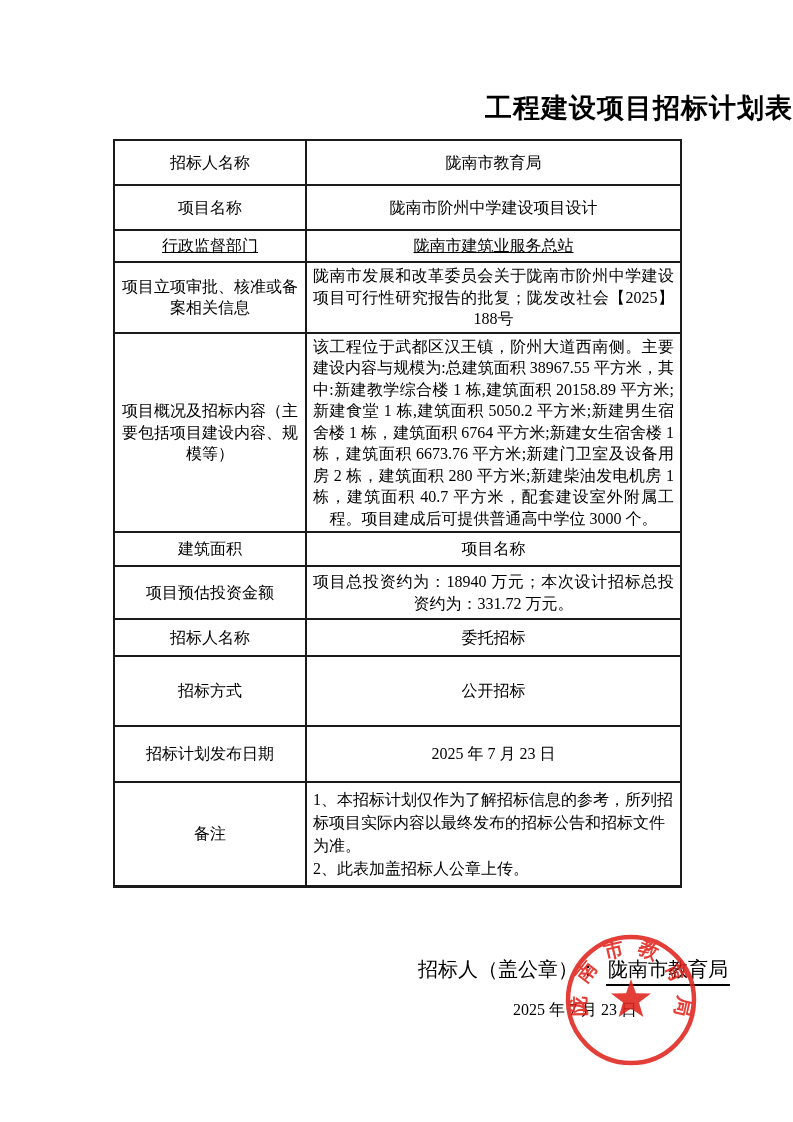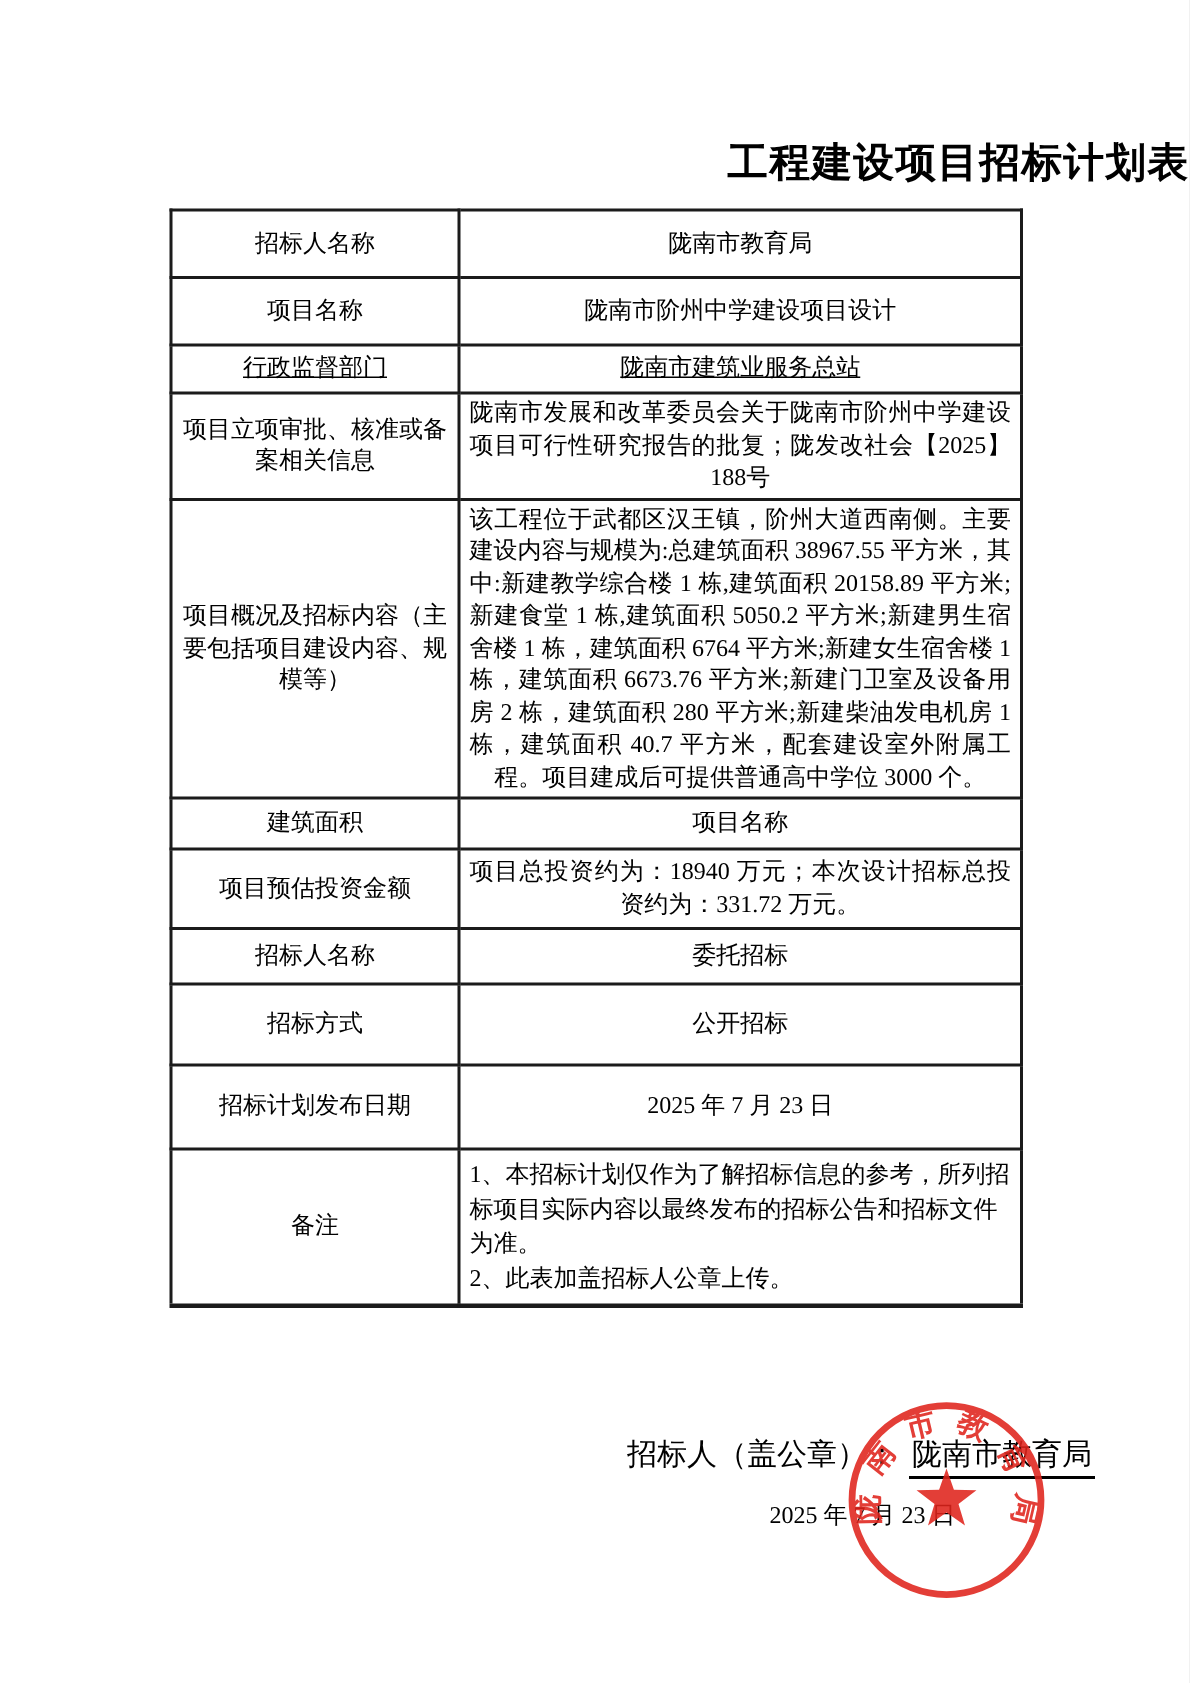--- a/index.html
+++ b/index.html
@@ -60,21 +60,21 @@
     line-height: 23px;
   }
   tr.r1  { height: 45px; }
   tr.r2  { height: 45px; }
   tr.r3  { height: 32px; text-decoration: underline; }
   tr.r4  { height: 61px; padding-left: 12px; }
   tr.r5  { height: 190px; }
   tr.r6  { height: 34px; }
   tr.r7  { height: 53px; }
   tr.r8  { height: 37px; }
-  tr.r9  { height: 54px; padding-left: 12px; }
+  tr.r9  { height: 70px; padding-left: 12px; }
   tr.r10 { height: 47px; }
   tr.r11 { height: 56px; margin-top: 29px; }
   tr.r12 { height: 104px; }
   .sign-line {
     position: absolute;
     top: 956px;
     left: 418px;
     font-size: 20px;
     white-space: nowrap;
   }

